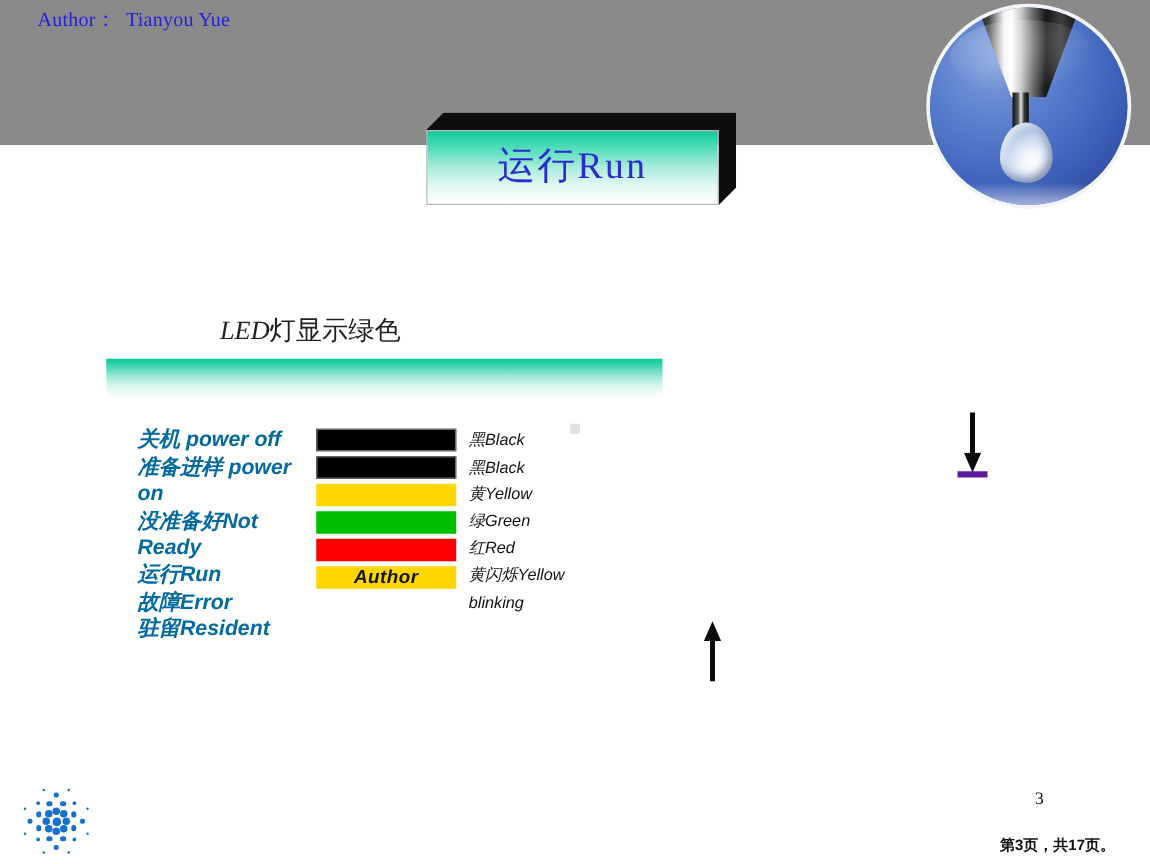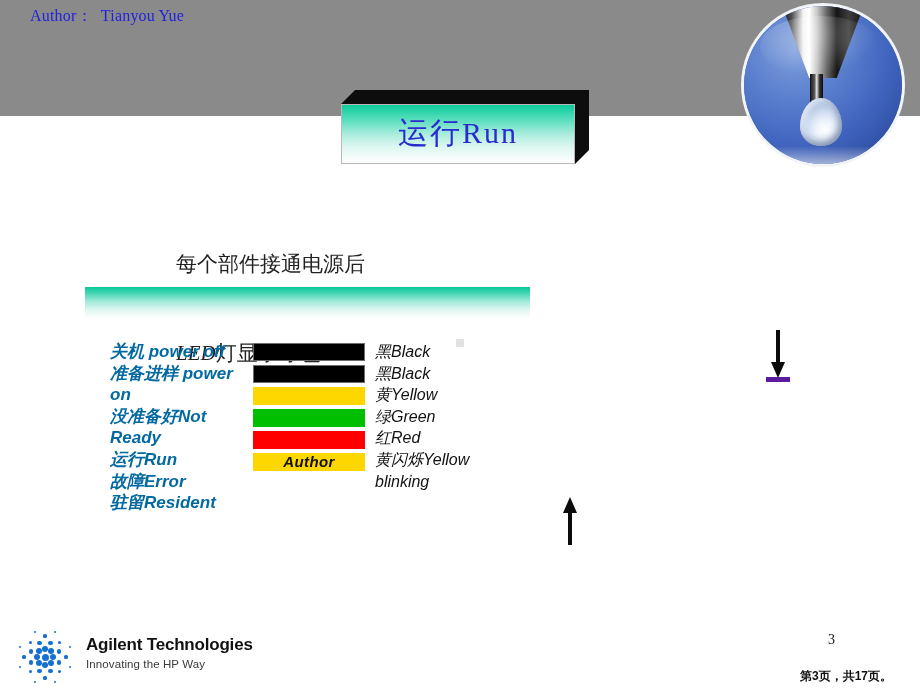--- a/index.html
+++ b/index.html
@@ -197,21 +197,21 @@
     font-style: italic;
     color: #111111;
     line-height: 18px;
     letter-spacing: 0.4px;
   }
   .led-right {
     position: absolute;
     left: 265px; top: 0;
     width: 160px;
     font-family: "Liberation Sans", sans-serif;
-    font-size: 16px;
+    font-size: 13px;
     font-style: italic;
     color: #111111;
     line-height: 21.6px;
     white-space: pre-wrap;
   }
   .gray-dot {
     position: absolute;
     left: 456px; top: 339px;
     width: 8px; height: 8px;
     background: #e2e2e2;
@@ -350,21 +350,20 @@
   </div>
 
   <div class="title-block">
     <div class="title-shadow"></div>
     <div class="title-face">
       <span class="title-text">运行Run</span>
     </div>
   </div>
 
   <div class="intro">
-    <div>每个部件接通电源后</div>
     <div><span class="ital">LED</span><span>灯显示绿色</span></div>
   </div>
 
   <div class="green-band"></div>
 
   <div class="led-table">
 
     <div class="led-left"><span>关机 power off
 准备进样 power on
 没准备好Not
@@ -433,21 +432,17 @@
       <div class="d" style="left: 44.2492px; top: 14.5508px; width: 3.2px; height: 3.2px; background: rgb(21, 112, 207);"></div>
       <div class="d" style="left: 54.8447px; top: 40.2325px; width: 2.2px; height: 2.2px; background: rgb(21, 112, 207);"></div>
       <div class="d" style="left: 40.2325px; top: 54.8447px; width: 2.2px; height: 2.2px; background: rgb(21, 112, 207);"></div>
       <div class="d" style="left: 19.5675px; top: 54.8447px; width: 2.2px; height: 2.2px; background: rgb(21, 112, 207);"></div>
       <div class="d" style="left: 4.95525px; top: 40.2325px; width: 2.2px; height: 2.2px; background: rgb(21, 112, 207);"></div>
       <div class="d" style="left: 4.95525px; top: 19.5675px; width: 2.2px; height: 2.2px; background: rgb(21, 112, 207);"></div>
       <div class="d" style="left: 19.5675px; top: 4.95525px; width: 2.2px; height: 2.2px; background: rgb(21, 112, 207);"></div>
       <div class="d" style="left: 40.2325px; top: 4.95525px; width: 2.2px; height: 2.2px; background: rgb(21, 112, 207);"></div>
       <div class="d" style="left: 54.8447px; top: 19.5675px; width: 2.2px; height: 2.2px; background: rgb(21, 112, 207);"></div>
     </div>
-  <div class="logo-text">
-    <div class="logo-title">Agilent Technologies</div>
-    <div class="logo-tag">Innovating the HP Way</div>
-  </div>
 
   <div class="page-num">3</div>
   <div class="page-of">第3页，共17页。</div>
 
 </div>
 
 </body></html>

